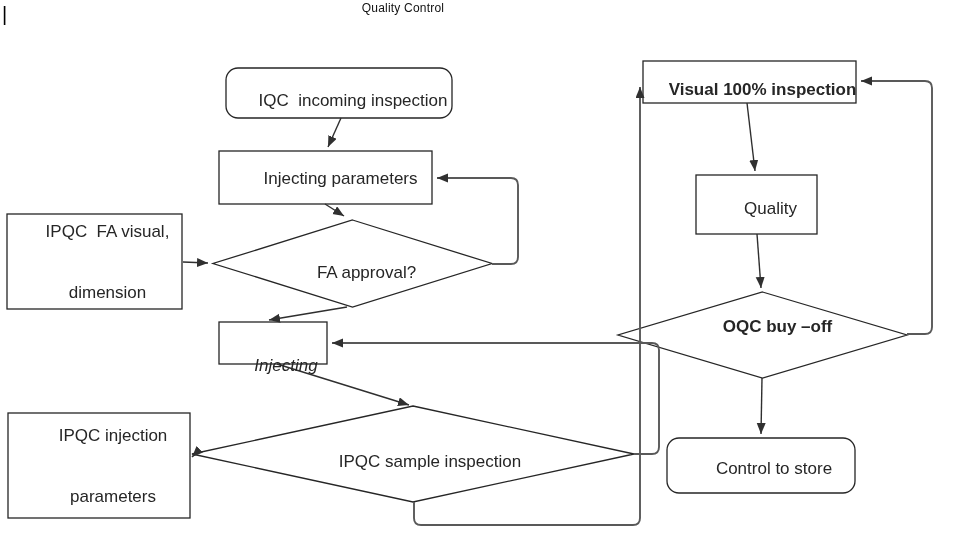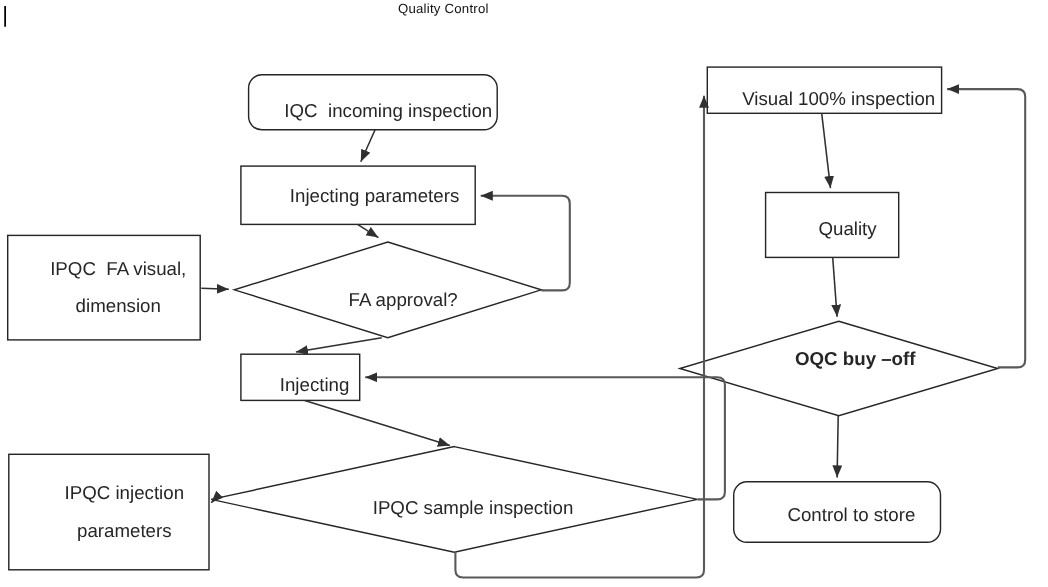--- a/index.html
+++ b/index.html
@@ -14,21 +14,21 @@
   .text-cursor {
     position:absolute; left:2px; top:2px; font-size:20px; line-height:24px;
     color:#000000; font-weight:400;
   }
   svg.canvas { position:absolute; left:0; top:0; }
   .node-label {
     position:absolute; display:flex; align-items:center; justify-content:center;
     text-align:center; font-size:17px; line-height:20px; color:#262626;
     white-space:pre; pointer-events:none;
   }
-  .node-label.multiline { line-height:34px; }
+  .node-label.multiline { line-height:61px; }
 </style>
 </head>
 <body>
 
 <div class="stage">
   <span class="text-cursor">|</span>
   <div class="slide-title">Quality Control</div>
   <svg id="canvas" class="canvas" width="953" height="534" viewBox="0 0 953 534">
       <defs>
         <marker id="arrow" markerUnits="userSpaceOnUse" markerWidth="12" markerHeight="10" refX="11" refY="4.5" orient="auto">
@@ -59,22 +59,22 @@
       <path d="M757 234 L761 288" fill="none" stroke="#2f2f2f" stroke-width="1.4" marker-end="url(#arrow)"></path>
       <path d="M762 378 L761 434" fill="none" stroke="#2f2f2f" stroke-width="1.4" marker-end="url(#arrow)"></path>
       <path d="M907 334 L925 334 Q932 334 932 327 L932 88 Q932 81 925 81 L861 81" fill="none" stroke="#595959" stroke-width="1.9" marker-end="url(#arrow)"></path>
     </svg>
   <div id="labels">
       <div class="node-label" style="left: 240px; top: 76px; width: 226px; height: 50px;">IQC  incoming inspection</div>
       <div class="node-label" style="left: 234px; top: 152px; width: 213px; height: 53px;">Injecting parameters</div>
       <div class="node-label multiline" style="left: 20px; top: 214px; width: 175px; height: 95px;">IPQC  FA visual,
 dimension</div>
       <div class="node-label" style="left: 227px; top: 229px; width: 279px; height: 87px;">FA approval?</div>
-      <div class="node-label" style="left: 232px; top: 329px; width: 108px; height: 42px;">Injecting</div>
+      <div class="node-label" style="left: 232px; top: 345px; width: 108px; height: 42px; font-style: italic;">Injecting</div>
       <div class="node-label multiline" style="left: 22px; top: 413px; width: 182px; height: 105px;">IPQC injection
 parameters</div>
       <div class="node-label" style="left: 209px; top: 414px; width: 442px; height: 96px; text-align: center;">IPQC sample inspection</div>
-      <div class="node-label" style="left: 656px; top: 69px; width: 213px; height: 42px;">Visual 100% inspection</div>
+      <div class="node-label" style="left: 656px; top: 69px; width: 213px; height: 42px; font-weight: bold;">Visual 100% inspection</div>
       <div class="node-label" style="left: 710px; top: 179px; width: 121px; height: 59px;">Quality</div>
       <div class="node-label" style="left: 633px; top: 284px; width: 289px; height: 86px; font-weight: bold;">OQC buy –off</div>
       <div class="node-label" style="left: 680px; top: 441px; width: 188px; height: 55px;">Control to store</div>
     </div>
 </div>
 
 </body></html>

